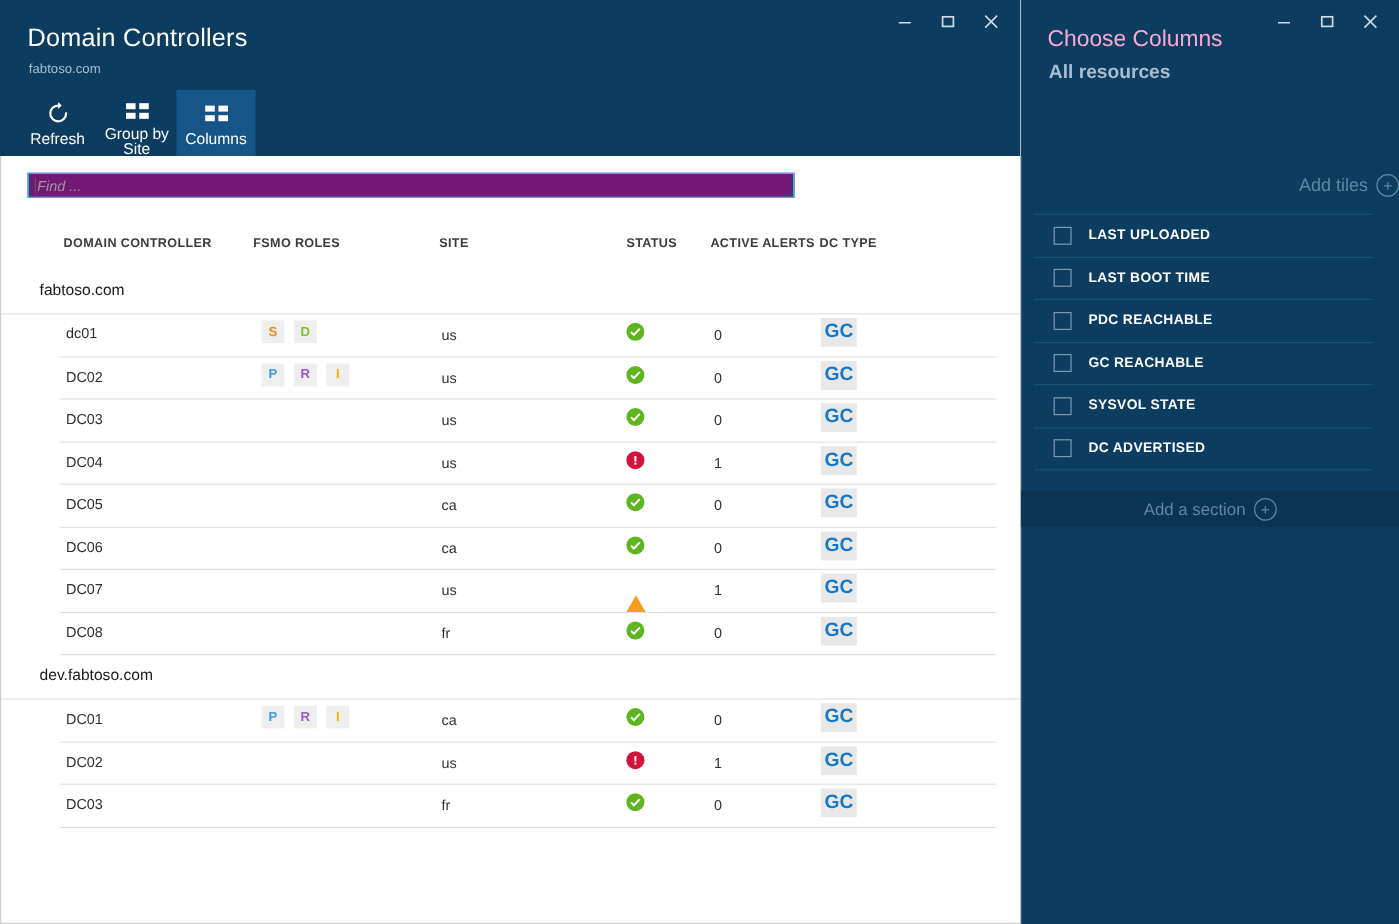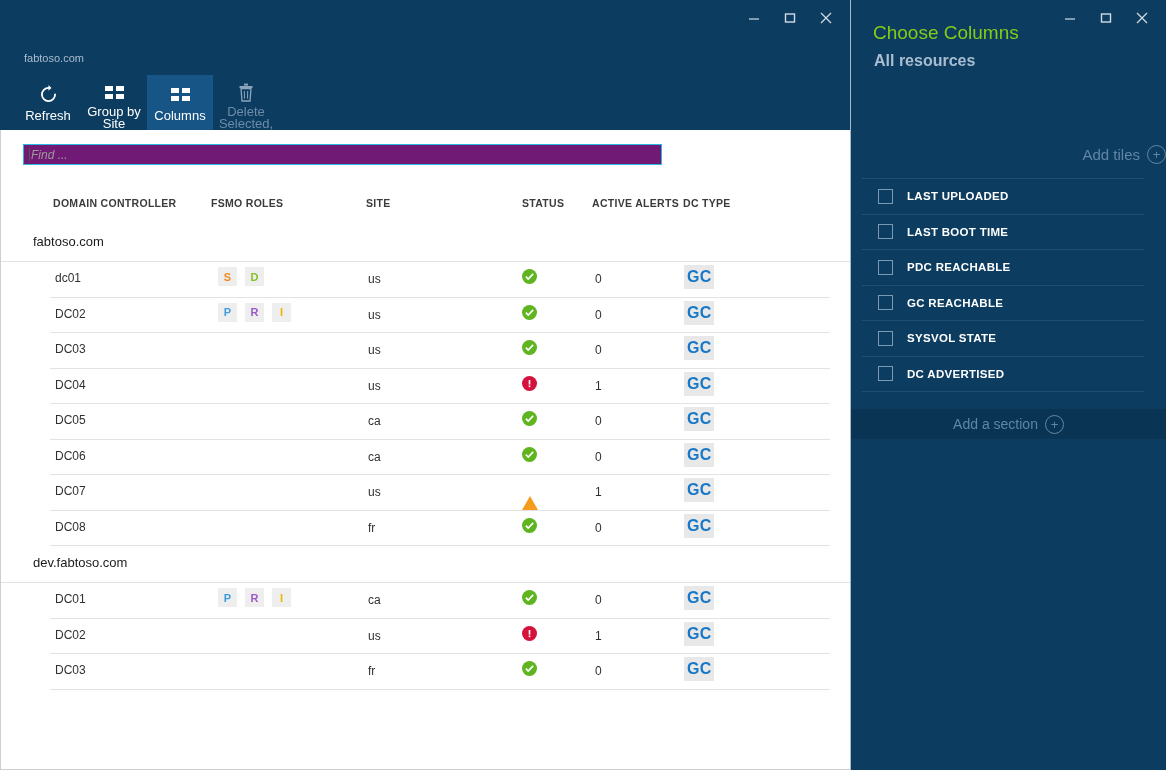--- a/index.html
+++ b/index.html
@@ -291,21 +291,21 @@
     left: 0; top: 0;
     width: 315px;
     height: 130px;
     background: #0c3c60;
   }
   .right-title {
     position: absolute;
     left: 22px;
     top: 22px;
     font-size: 19px;
-    color: #84cc16;
+    color: #f9a8d4;
     font-weight: 400;
   }
   .right-subtitle {
     position: absolute;
     left: 23px;
     top: 52px;
     font-size: 16px;
     font-weight: 700;
     color: #a9bdd0;
   }
@@ -409,20 +409,21 @@
             </svg>
         </div>
         <div class="win-btn">
           <svg width="16" height="16" viewBox="0 0 16 16">
               <line x1="3" y1="3" x2="13" y2="13" stroke="#cfdce6" stroke-width="1.3"></line>
               <line x1="13" y1="3" x2="3" y2="13" stroke="#cfdce6" stroke-width="1.3"></line>
             </svg>
         </div>
       </div>
 
+      <div class="app-title">Domain Controllers</div>
       <div class="app-subtitle">fabtoso.com</div>
 
       <div class="toolbar">
 
         <div class="tb-item">
           <span class="tb-icon">
             <svg width="21" height="21" viewBox="0 0 24 24">
               <path d="M12 4.5 A7.5 7.5 0 1 0 19.5 12" fill="none" stroke="#ffffff" stroke-width="2.1" stroke-linecap="round"></path>
               <path d="M12 1.2 L12 7.8 L15.4 4.5 Z" fill="#ffffff"></path>
             </svg>
@@ -448,33 +449,20 @@
             <span class="grid-icon">
                 <i></i>
                 <i></i>
                 <i></i>
                 <i></i>
               </span>
           </span>
           <span class="tb-label">Columns</span>
         </div>
 
-        <div class="tb-item disabled">
-          <span class="tb-icon">
-            <svg width="16" height="19" viewBox="0 0 16 19">
-              <rect x="1.5" y="3" width="13" height="2" fill="#8aa6bd"></rect>
-              <rect x="6" y="0.6" width="4" height="2" fill="#8aa6bd"></rect>
-              <path d="M3 5.5 L4 18 L12 18 L13 5.5 Z" fill="none" stroke="#8aa6bd" stroke-width="1.3"></path>
-              <line x1="6.3" y1="8" x2="6.5" y2="15.6" stroke="#8aa6bd" stroke-width="1"></line>
-              <line x1="9.7" y1="8" x2="9.5" y2="15.6" stroke="#8aa6bd" stroke-width="1"></line>
-            </svg>
-          </span>
-          <span class="tb-label">Delete
-Selected,</span>
-        </div>
 
       </div>
     </div>
 
     <div class="left-body">
 
       <div class="find-box">
         <span class="find-caret"></span>
         <span class="find-placeholder">Find ...</span>
       </div>

